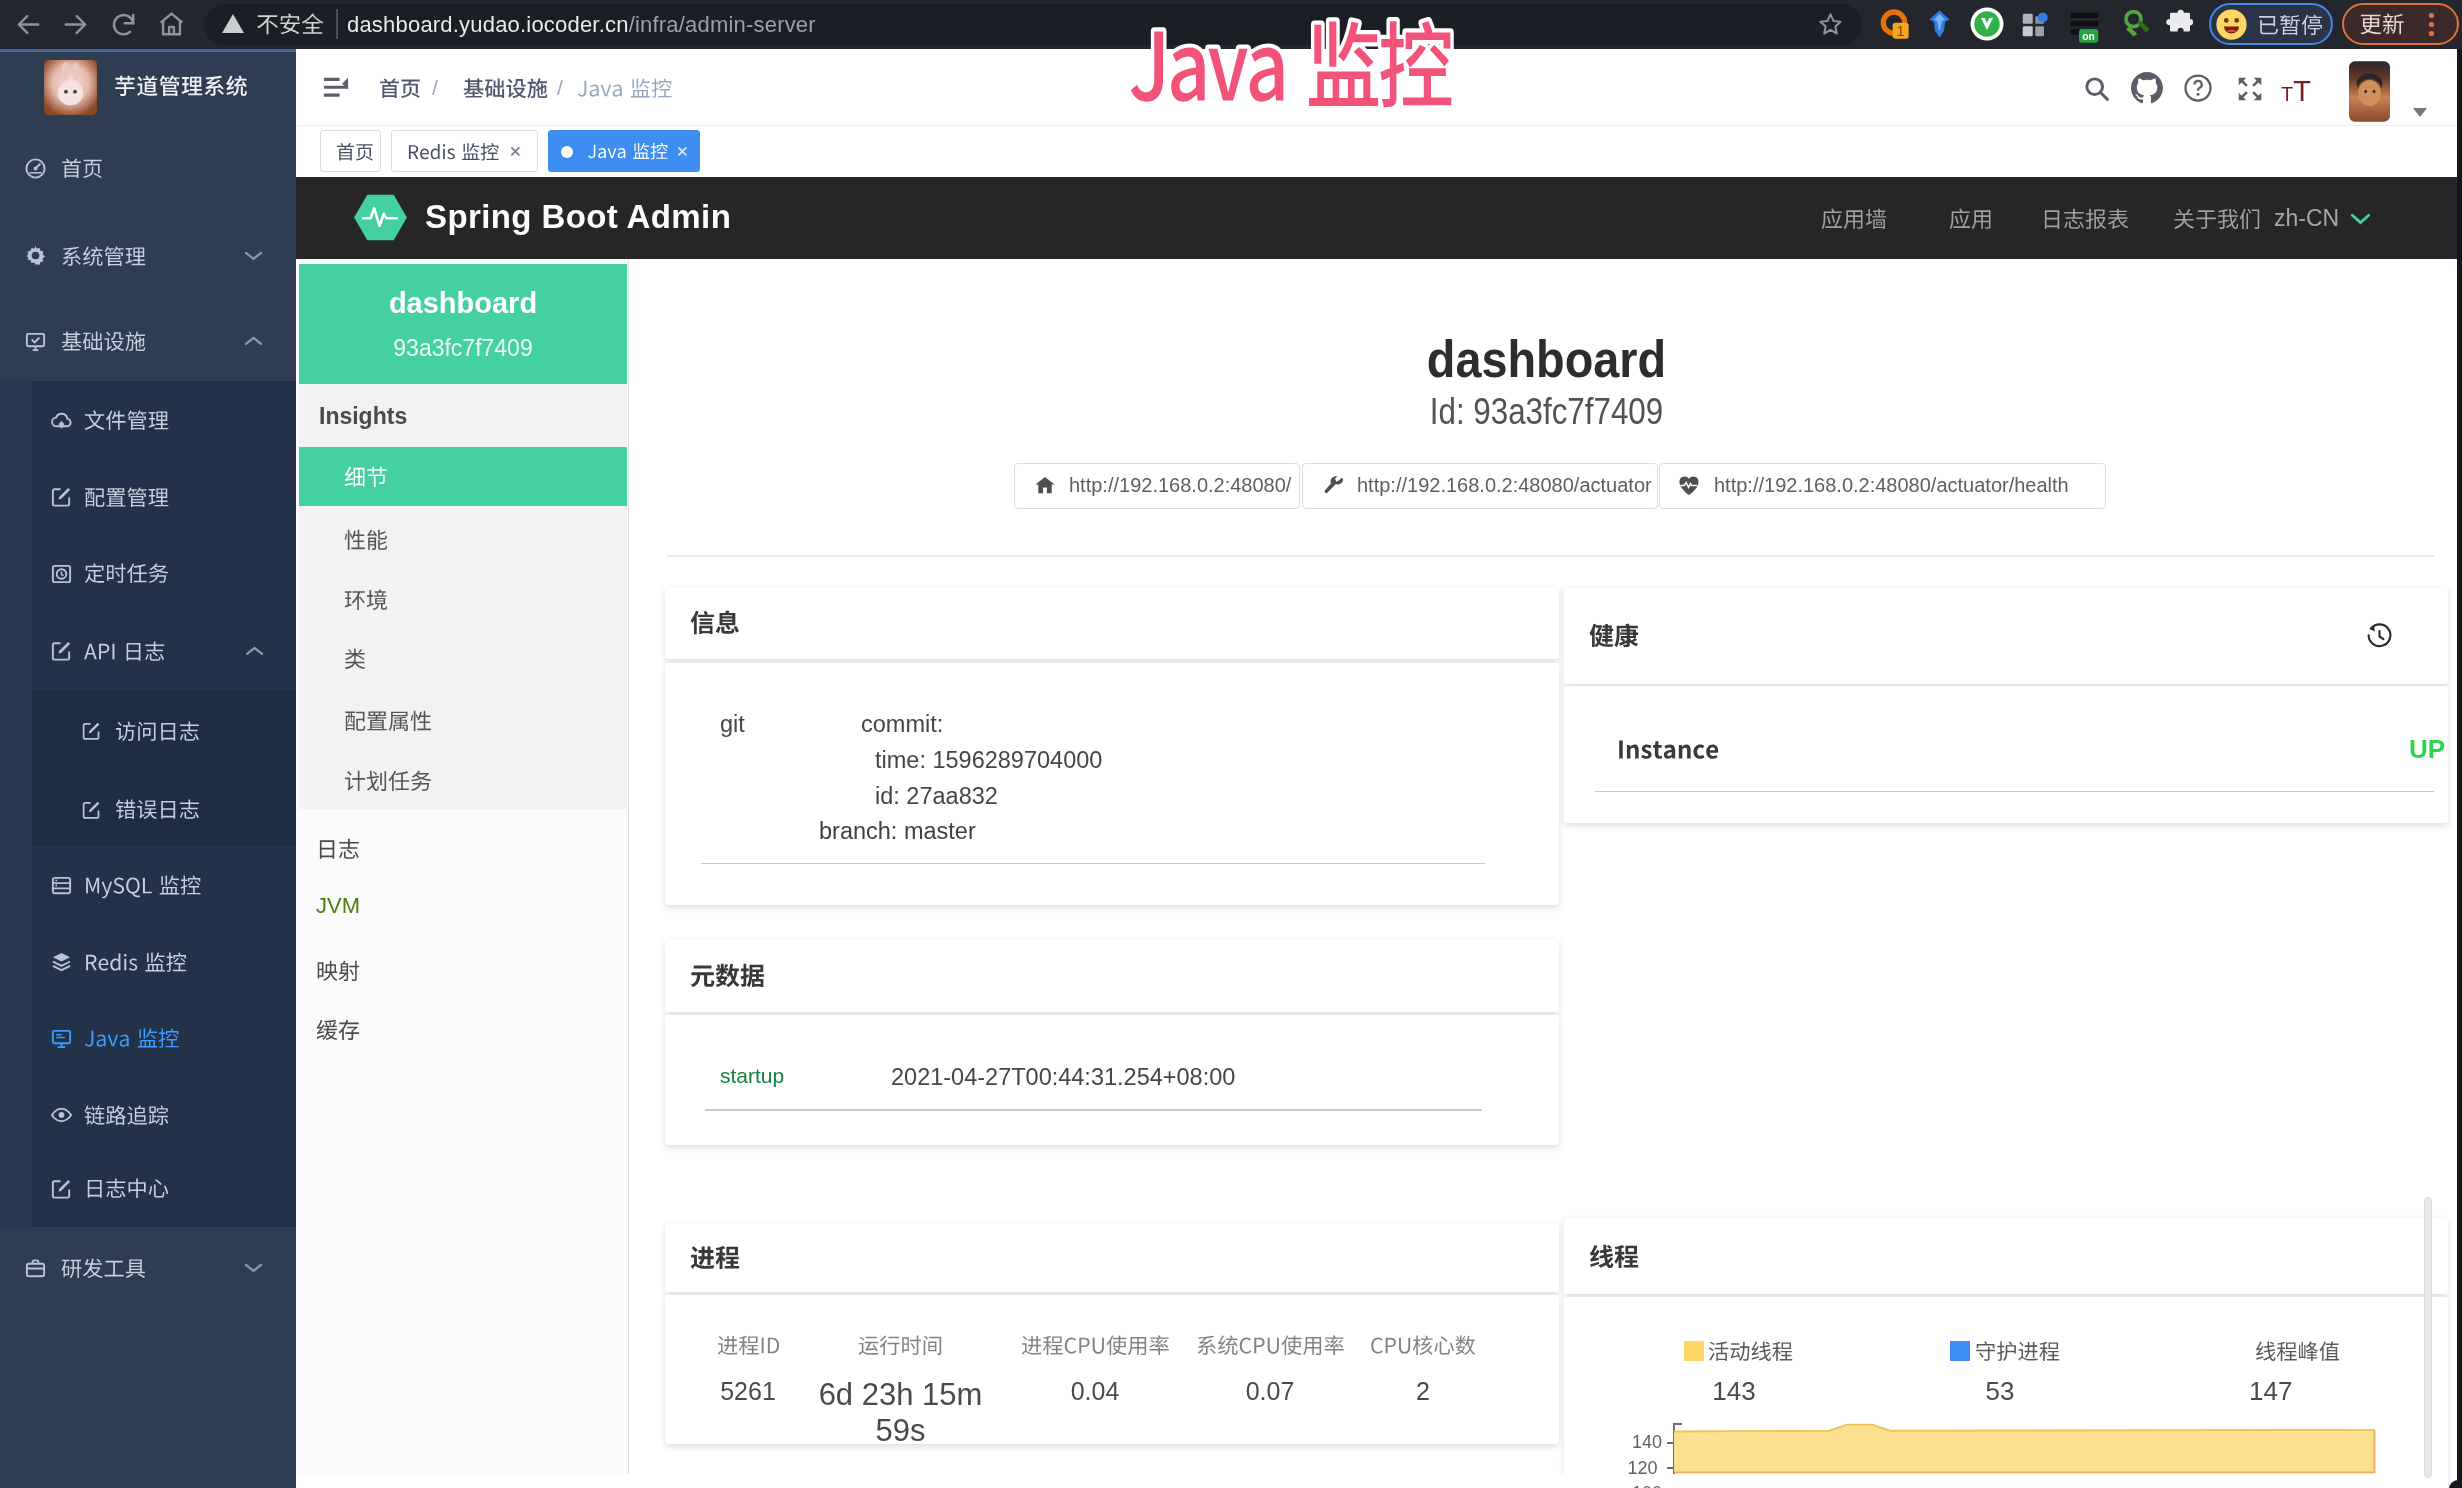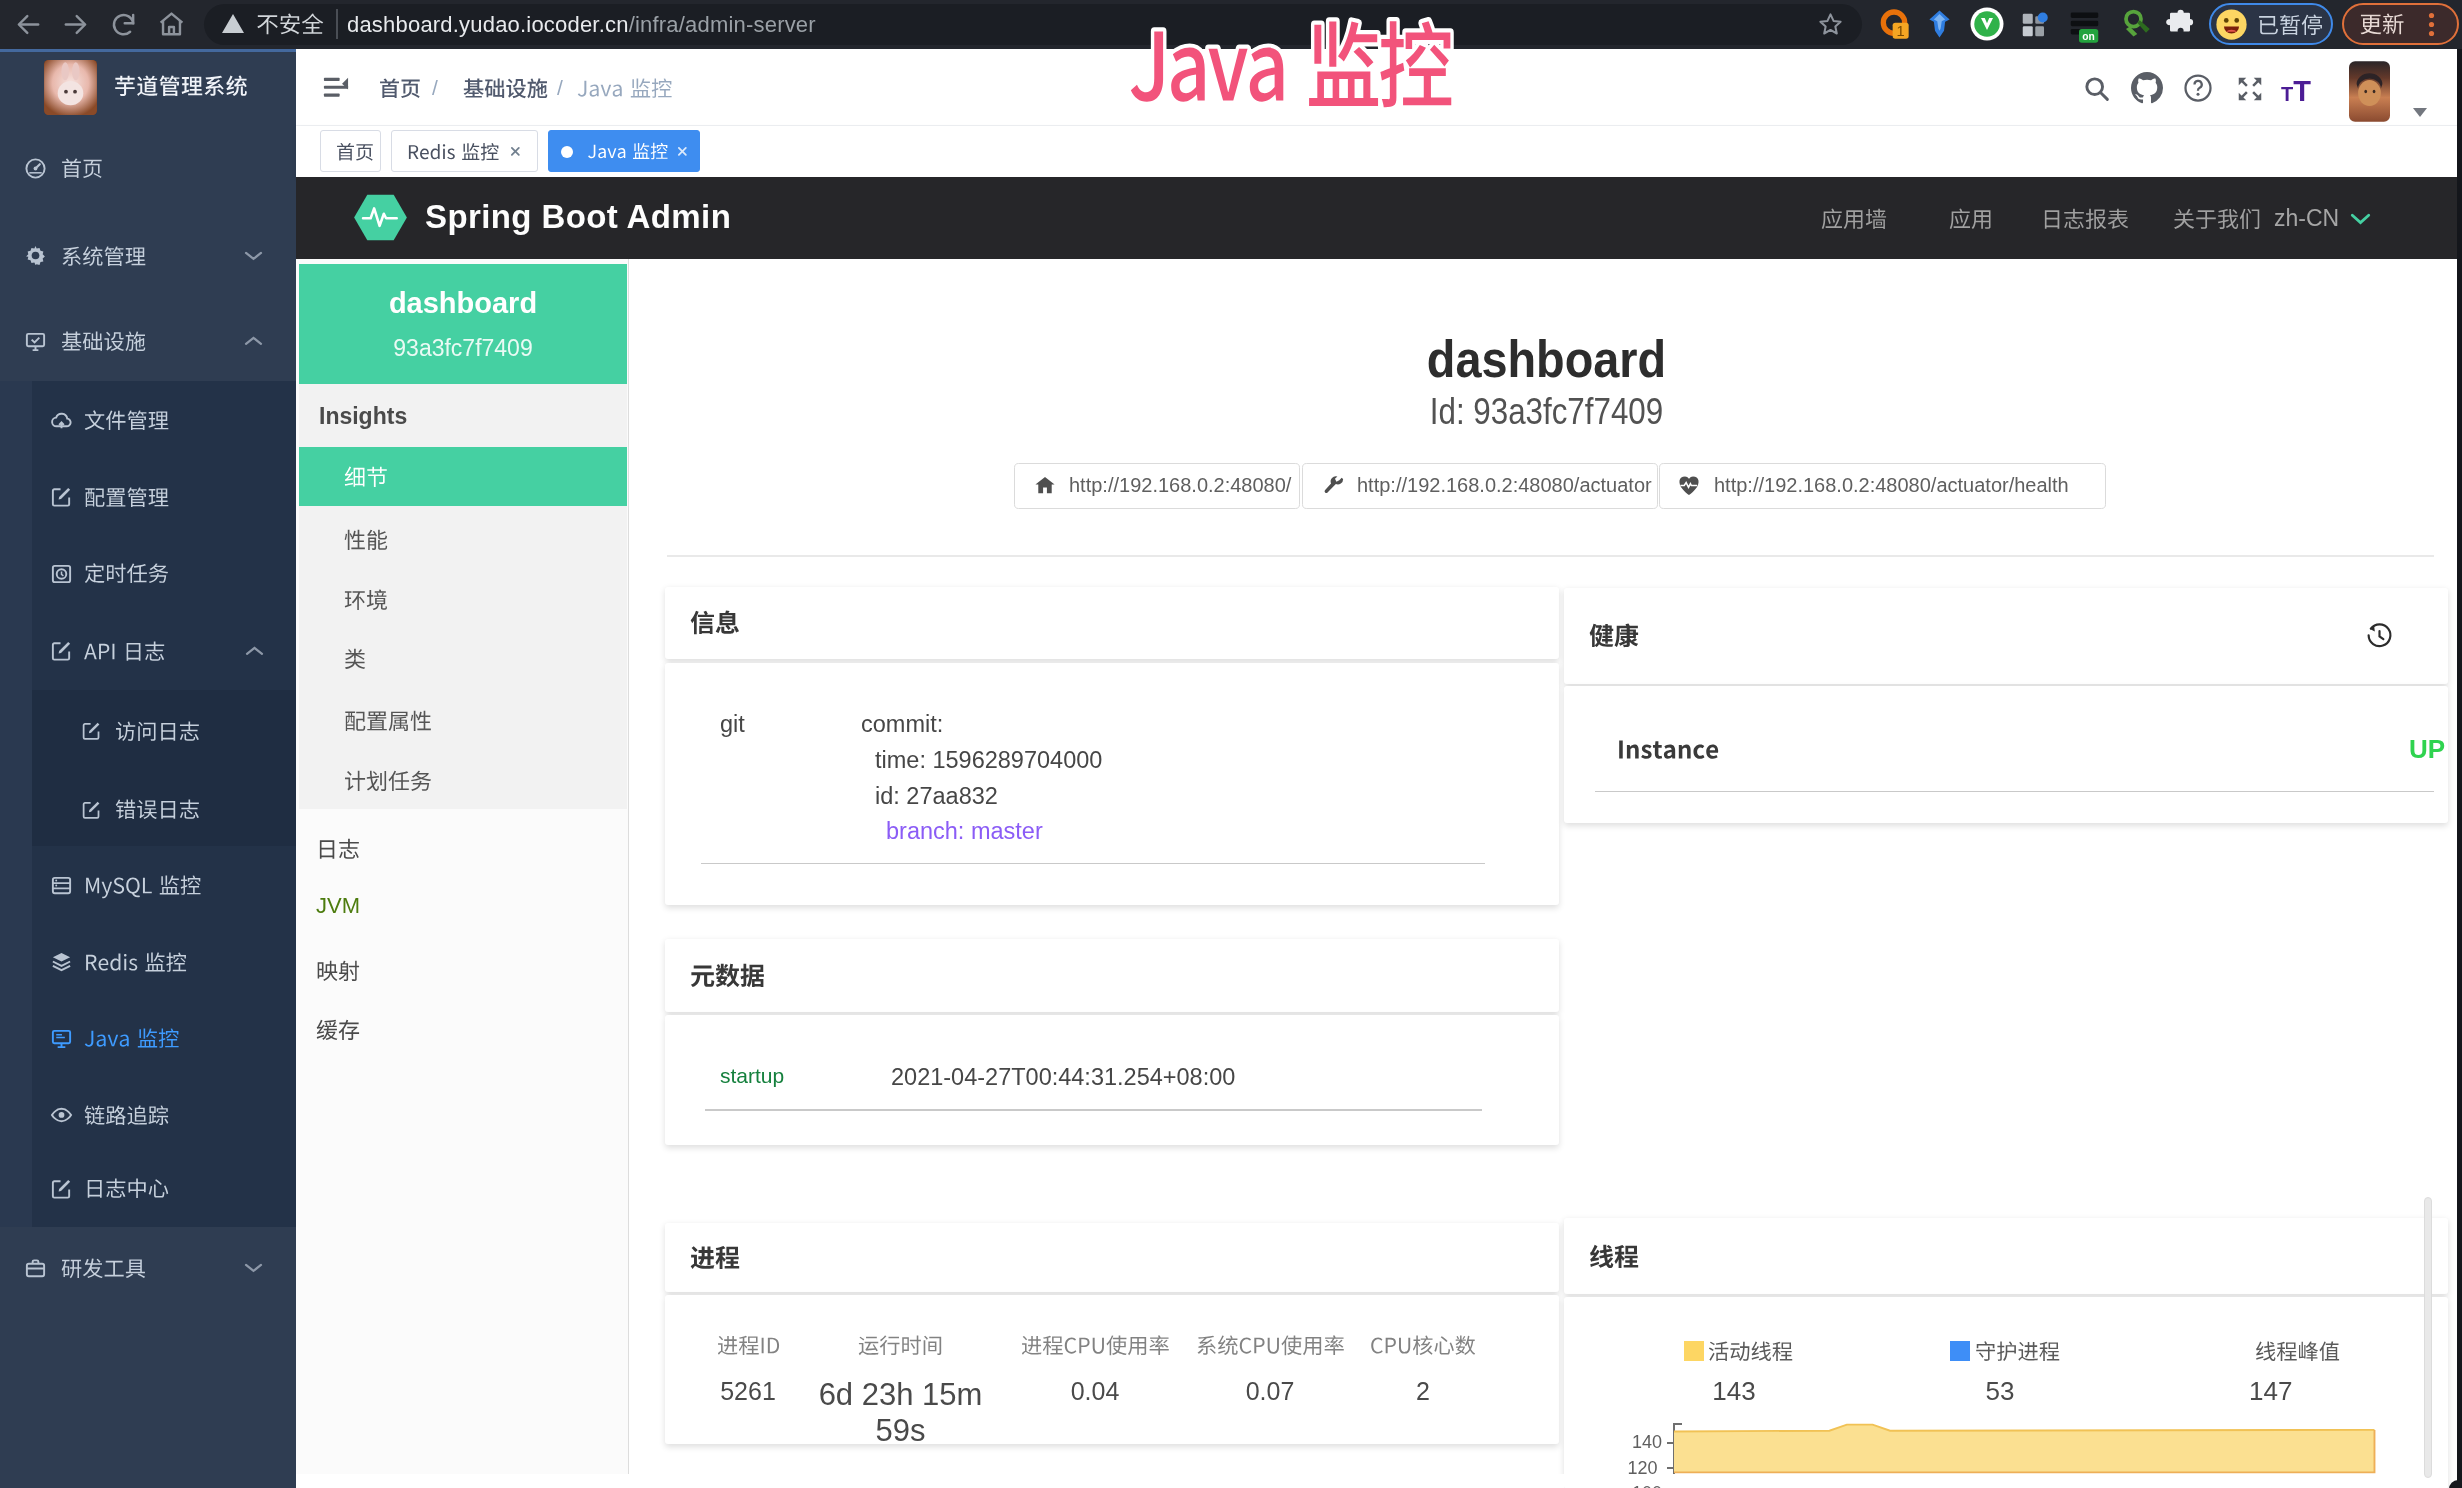--- a/index.html
+++ b/index.html
@@ -314,21 +314,21 @@
     <circle cx="12" cy="17" r="1.2" fill="#5a5e66" stroke="none"></circle>
   </svg>
 <svg class="ic" style="left:2235px;top:74px" width="30" height="30" viewBox="0 0 24 24">
     <g stroke="#5a5e66" stroke-width="2" fill="none">
       <path d="M9.5 9.5L4.5 4.5M14.5 9.5l5-5M9.5 14.5l-5 5M14.5 14.5l5 5"></path>
     </g>
     <g fill="#5a5e66">
       <path d="M3 3h6L3 9zM21 3v6l-6-6zM3 21v-6l6 6zM21 21h-6l6-6z"></path>
     </g>
   </svg>
-<div class="abs" style="left:2281px;top:75px;color:#4c1d95;font-weight:bold"><span style="font-size:20px">T</span><span style="font-size:29px">T</span></div>
+<div class="abs" style="left:2281px;top:75px;color:#7f1d1d;font-weight:normal"><span style="font-size:20px">T</span><span style="font-size:29px">T</span></div>
 <svg class="ic" style="left:2349px;top:61px" width="41" height="61" viewBox="0 0 54 80">
 <defs>
       <linearGradient id="fav" x1="0" y1="0" x2="0" y2="1">
         <stop offset="0" stop-color="#2a2528"></stop>
         <stop offset="0.28" stop-color="#64392a"></stop>
         <stop offset="0.6" stop-color="#c97f52"></stop>
         <stop offset="1" stop-color="#8a4a30"></stop>
       </linearGradient>
     </defs>
 <rect width="54" height="80" rx="8" fill="url(#fav)"></rect>
@@ -470,21 +470,21 @@
 <svg style="position:absolute;left:690px;top:607px;overflow:visible;" width="50" height="34" fill="#383838" viewBox="0 0 66 45">
     <g id="tg38">
       <path d="M12.6 15.1V18.2H29.3V15.1ZM12.6 19.9V23H29.3V19.9ZM12.1 24.8V35.9H15.5V34.9H26.2V35.8H29.7V24.8ZM15.5 31.7V28H26.2V31.7ZM17.8 6.2C18.5 7.4 19.3 8.9 19.8 10.1H10.3V13.3H31.7V10.1H21.6L23.6 9.3C23.1 8.1 22 6.2 21.2 4.9ZM7.8 5.1C6.2 9.8 3.6 14.5 0.8 17.5C1.4 18.4 2.5 20.5 2.8 21.4C3.6 20.5 4.4 19.4 5.2 18.3V36H8.8V12C9.8 10.1 10.6 8.1 11.3 6.2Z M42.8 15.2H55.9V16.8H42.8ZM42.8 19.6H55.9V21.1H42.8ZM42.8 10.9H55.9V12.4H42.8ZM41.3 26.2V30.8C41.3 34.3 42.5 35.4 47.2 35.4C48.1 35.4 52.5 35.4 53.5 35.4C57.2 35.4 58.4 34.3 58.8 29.6C57.8 29.4 56.1 28.8 55.2 28.2C55 31.4 54.8 31.8 53.2 31.8C52 31.8 48.4 31.8 47.6 31.8C45.6 31.8 45.3 31.7 45.3 30.7V26.2ZM57.5 26.5C58.9 28.7 60.4 31.8 60.9 33.7L64.7 32.1C64.1 30.1 62.5 27.2 61 25ZM37.2 25.6C36.4 27.9 35.2 30.7 34 32.6L37.7 34.4C38.7 32.4 39.8 29.3 40.7 27.1ZM46.7 25.2C48.2 26.7 49.9 28.9 50.6 30.4L53.8 28.5C53.2 27.2 51.8 25.5 50.4 24.2H59.9V7.9H50.8C51.3 7.1 51.8 6.2 52.3 5.2L47.5 4.6C47.3 5.6 47 6.8 46.6 7.9H39V24.2H48.5Z"></path>
     </g>
   </svg>
 <div class="abs" style="left:665px;top:663px;width:894px;height:242px;background:#fff;border-radius:3px;box-shadow:0 2.3px 6.8px rgba(0,0,0,0.13)"></div>
 <div class="abs" style="left:720px;top:711px;font-size:23.5px;color:#464646">git</div>
 <div class="abs" style="left:861px;top:711px;font-size:23.5px;color:#464646">commit:</div>
 <div class="abs" style="left:875px;top:747px;font-size:23.5px;color:#464646">time: 1596289704000</div>
 <div class="abs" style="left:875px;top:783px;font-size:23.5px;color:#464646">id: 27aa832</div>
-<div class="abs" style="left:886px;top:818px;font-size:23.5px;color:#8b5cf6">branch: master</div>
+<div class="abs" style="left:819px;top:818px;font-size:23.5px;color:#404040">branch: master</div>
 <div class="abs" style="left:701px;top:863px;width:784px;height:0.8px;background:#c9c9c9"></div>
 <div class="abs" style="left:1564px;top:588px;width:884px;height:96px;background:#fff;border-radius:3px;box-shadow:0 2.3px 6.8px rgba(0,0,0,0.13)"></div>
 <svg style="position:absolute;left:1589px;top:620px;overflow:visible;" width="50" height="34" fill="#383838" viewBox="0 0 66 45">
     <g id="tg39">
       <path d="M9.6 20.8C9.6 20.5 10.1 20.1 10.7 19.7H13.7C13.4 22 13 24.1 12.4 25.9C11.9 24.8 11.4 23.6 11.1 22.1L8.3 23C9 25.6 9.9 27.7 10.9 29.4C10 31.1 8.8 32.4 7.4 33.4V12.3C8.2 10.2 8.9 8.1 9.5 6L5.9 5C4.8 9.6 2.9 14.2 0.7 17.2C1.3 18.2 2.2 20.6 2.4 21.5C3 20.8 3.5 20.1 4 19.3V35.9H7.4V33.7C8.1 34.2 9.3 35.3 9.8 35.9C11.1 35 12.2 33.7 13.2 32.1C16.1 34.7 19.8 35.3 24.2 35.3H30.9C31.1 34.4 31.6 32.8 32.1 32C30.4 32 25.8 32 24.4 32C20.7 32 17.3 31.5 14.7 29C16 25.9 16.8 22 17.2 17.1L15.1 16.7L14.5 16.7H13.4C14.8 14.2 16.2 11.2 17.3 8.1L15.1 6.6L14 7.1H9.2V10.4H12.8C11.8 12.9 10.7 15.1 10.3 15.8C9.6 16.9 8.7 17.9 8.1 18.1C8.5 18.7 9.3 20.1 9.6 20.8ZM18 7.4V10.2H21.5V11.7H16.6V14.6H21.5V16.4H18V19.1H21.5V20.7H17.8V23.7H21.5V25.2H17.1V28.3H21.5V31.3H24.8V28.3H31V25.2H24.8V23.7H30.2V20.7H24.8V19.1H30V14.6H32V11.7H30V7.4H24.8V5.2H21.5V7.4ZM24.8 14.6H27.1V16.4H24.8ZM24.8 11.7V10.2H27.1V11.7Z M58.3 19.5V21.1H53.9V19.5ZM58.3 16.7H53.9V15.3H58.3ZM48.2 5.6 49.2 7.5H36.6V17.1C36.6 22 36.4 28.9 33.7 33.7C34.6 34.1 36.2 35.2 36.9 35.8C39.9 30.7 40.4 22.5 40.4 17.1V11H49.8V12.7H42.3V15.3H49.8V16.7H41V19.5H49.8V21.1H42V23.8H42.8L41.1 25.6C42.5 26.5 44.4 27.8 45.5 28.6C43.3 29.5 41.2 30.2 39.6 30.8L41.1 34C43.7 32.8 46.8 31.4 49.8 30V32.1C49.8 32.6 49.6 32.8 49 32.8C48.5 32.9 46.5 32.9 44.8 32.8C45.3 33.7 45.9 35.1 46 36C48.8 36 50.7 36 52.1 35.5C53.4 35 53.9 34.1 53.9 32.2V29.1C56.1 31.7 59.1 33.6 62.7 34.6C63.2 33.6 64.3 32.2 65 31.4C62.6 31 60.4 30.1 58.6 28.9C60.1 28.1 61.9 27.1 63.5 26L60.7 23.8H62V19.8H64.9V16.4H62V12.7H53.9V11H64.6V7.5H53.8C53.3 6.6 52.7 5.5 52.1 4.6ZM49.8 23.8V26.9L46.2 28.3L47.9 26.4C47 25.7 45.2 24.6 43.8 23.8ZM53.9 23.8H60.6C59.4 24.8 57.6 26 56.1 27C55.2 26.1 54.5 25.2 53.9 24.2Z"></path>
     </g>
   </svg>
 <svg class="ic" style="left:2365px;top:622px" width="29" height="29" viewBox="0 0 24 24" fill="none" stroke="#2c2c2c" stroke-width="1.8" stroke-linecap="round">
     <path d="M4.8 5.5A9 9 0 1 1 3 11"></path>
     <path d="M7.5 2.5L4.5 6l3.6 1.8" fill="#2c2c2c" stroke="none"></path>

